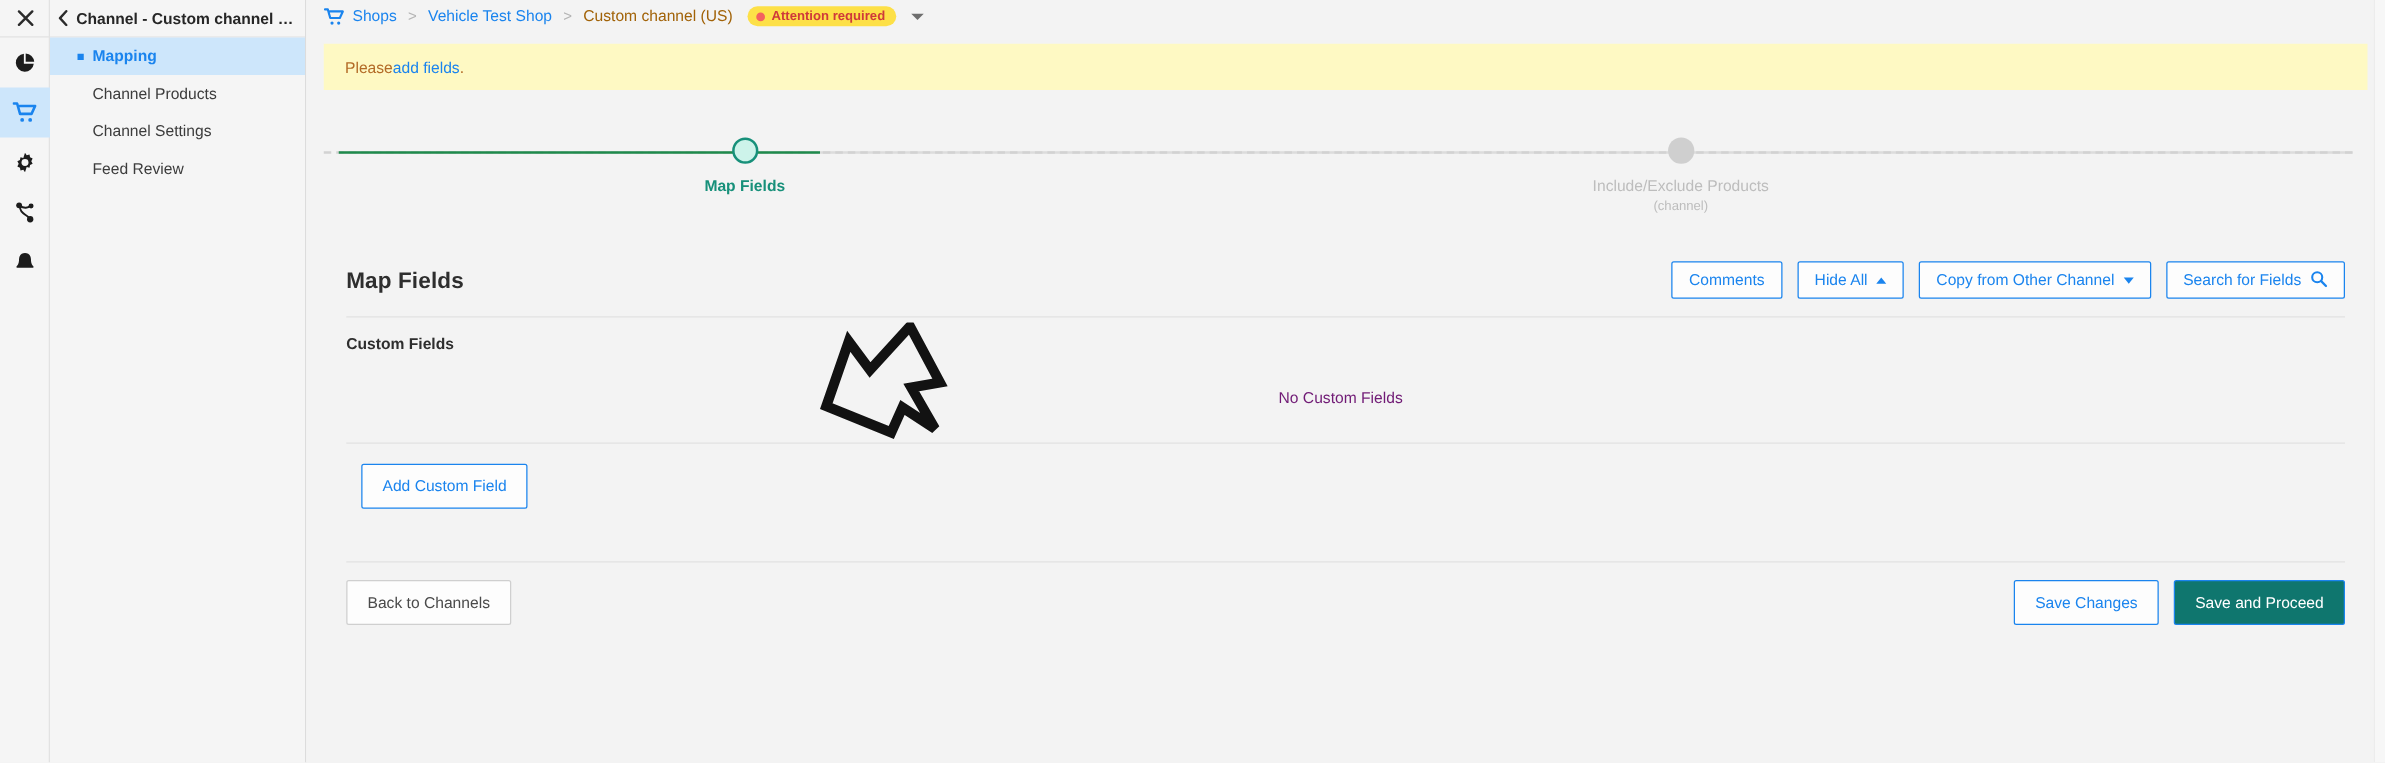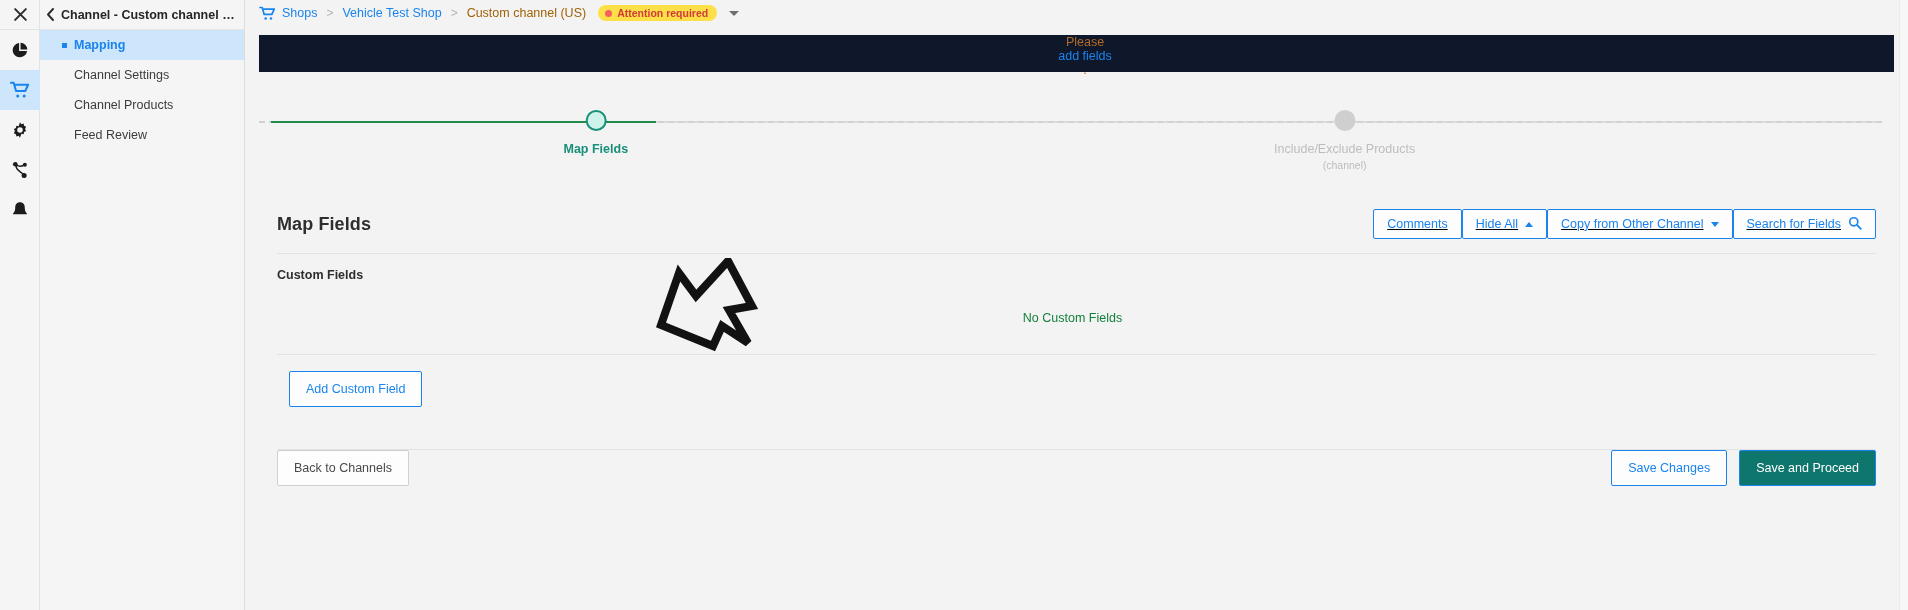--- a/index.html
+++ b/index.html
@@ -101,25 +101,25 @@
   .badge .dot { width: 7px; height: 7px; border-radius: 50%; background: #f4605f; }
   .crumb-caret {
     margin-left: 12px; width: 0; height: 0;
     border-left: 5px solid transparent; border-right: 5px solid transparent;
     border-top: 5px solid #6e6e6e; cursor: pointer;
   }
 
   
   .alert {
     margin: 9px 14px 0 14px;
-    background: #0f172a;
+    background: #fef9c3;
     height: 37px;
     display: flex; align-items: center;
     padding-left: 17px;
-    font-size: 12.5px; color: #b36b27; flex-direction: column;
+    font-size: 12.5px; color: #b36b27;
   }
   .alert a { color: #1a84ee; text-decoration: none; cursor: pointer; }
 
   
   .stepper { position: relative; margin: 36px 14px 0 14px; height: 72px; }
   .step-line {
     position: absolute; top: 13px; left: 12px; right: 12px;
     height: 0; border-top: 2px solid #dcdcdc;
   }
   .step-line-done {
@@ -150,21 +150,21 @@
   .step.pending .lbl { color: #bdbdbd; font-weight: normal; }
   .step .sub { margin-top: 3px; font-size: 10.5px; color: #bdbdbd; }
 
   
   .card { margin: 23px 14px 0 14px; padding: 0 18px; }
   .card-head {
     display: flex; align-items: center; justify-content: space-between;
     padding: 6px 0 14px 0;
   }
   .card-title { font-size: 18px; font-weight: bold; color: #2e2e2e; letter-spacing: .1px; }
-  .tools { display: flex; align-items: center; gap: 0; text-decoration: underline; }
+  .tools { display: flex; align-items: center; gap: 12px; }
   .btn {
     font-size: 12.5px; cursor: pointer; background: #fdfdfd;
     border: 1px solid #1a84ee; color: #1a84ee;
     border-radius: 2px; height: 30px; padding: 0 13px;
     display: inline-flex; align-items: center; gap: 7px;
     white-space: nowrap; line-height:1;
   }
   .btn.plain { border-color: #cfcfcf; color: #4a4a4a; background: #fdfdfd; }
   .btn.primary { background: #0f766e; border-color: #1a84ee; color: #fff; }
   .caret-up {
@@ -178,28 +178,29 @@
   .divider { border-top: 1px solid #e2e2e2; }
 
   .section-label {
     font-size: 12.5px; font-weight: bold; color: #2e2e2e;
     padding: 14px 0 0 0;
   }
   .empty-row {
     height: 72px; display: flex; align-items: center; justify-content: center;
     position: relative;
   }
-  .empty-row .txt { font-size: 12.5px; color: #15803d; margin-left: -8px;}
+  .empty-row .txt { font-size: 12.5px; color: #701a75; margin-left: -8px;}
   .add-wrap { padding: 16px 0 0 12px; }
 
   .footer {
     margin: 42px 14px 0 14px; padding: 0 18px;
   }
   .footer-inner {
     border-top: 1px solid #e2e2e2;
+    padding-top: 14px;
     display: flex; align-items: center; justify-content: space-between;
   }
   .footer-right { display: flex; align-items: flex-end; gap: 12px; }
   .btn.lg { height: 36px; padding: 0 16px; }
 
   
   .arrow-anno {
     position: absolute; left: 411px; top: 258px;
     width: 110px; height: 100px; pointer-events: none;
   }
@@ -264,24 +265,24 @@
       </span>
       <span class="sb-title">Channel - Custom channel (US)</span>
     </div>
 
     <div class="sidebar-nav">
       <div class="nav-item selected">
         <span class="bullet"></span>
         <span>Mapping</span>
       </div>
       <div class="nav-item">
+        <span>Channel Products</span>
+      </div>
+      <div class="nav-item">
         <span>Channel Settings</span>
-      </div>
-      <div class="nav-item">
-        <span>Channel Products</span>
       </div>
       <div class="nav-item">
         <span>Feed Review</span>
       </div>
     </div>
   </div>
 
   <div class="main">
 
     <div class="crumbbar">

